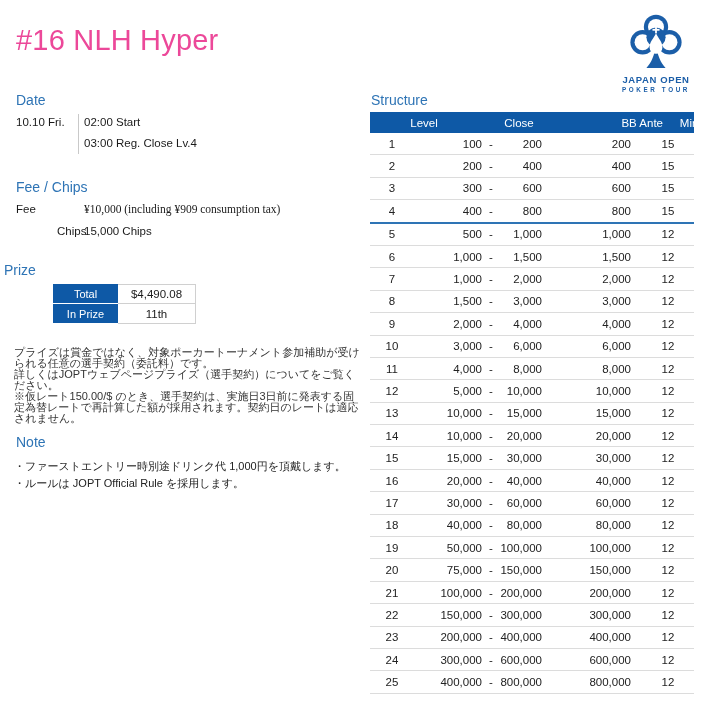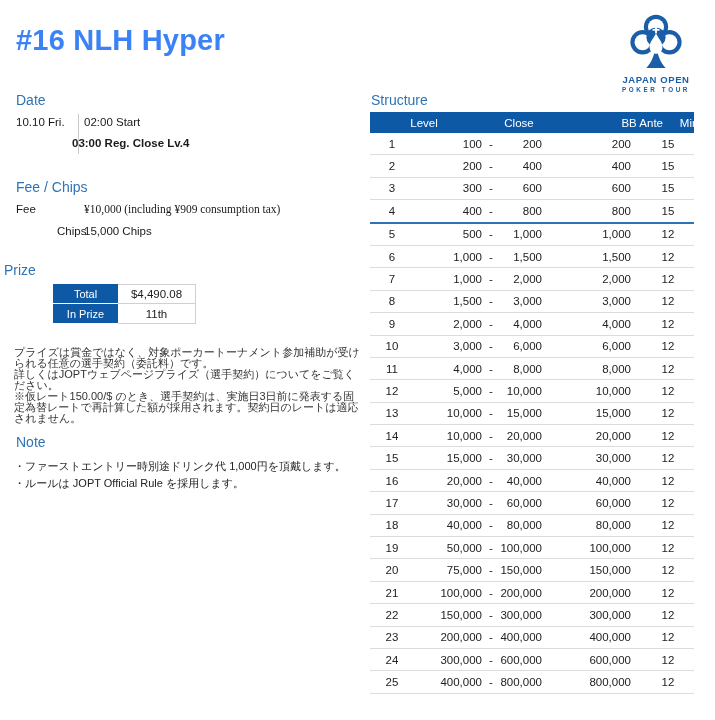--- a/index.html
+++ b/index.html
@@ -2,34 +2,34 @@
 <html><head>
 <meta charset="utf-8">
 <style>
   html,body{margin:0;padding:0;}
   body{
     width:715px;height:720px;background:#ffffff;position:relative;
     font-family:"Liberation Sans",sans-serif;color:#1a1a1a;overflow:hidden;
   }
   .abs{position:absolute;}
   .h-blue{font-size:14px;color:#2e74b5;}
-  #title{left:16px;top:24px;font-size:29px;font-weight:700;color:#3b82f6;letter-spacing:0.2px;}
+  #title{left:16px;top:24px;font-size:29px;font-weight:400;color:#ec4899;letter-spacing:0.2px;}
 
   
   #logo{left:610px;top:10px;width:92px;text-align:center;}
   #logo svg{display:block;margin:0 auto;}
   #logo-line1{font-size:9.5px;font-weight:700;color:#1b5ea8;letter-spacing:0.6px;margin-top:2px;}
   #logo-line2{font-size:6.3px;font-weight:700;color:#1b5ea8;letter-spacing:2.6px;margin-top:1px;}
 
   
   #date-h{left:16px;top:92px;}
   #date-val{left:16px;top:116px;font-size:11.5px;}
   #date-divider{left:78px;top:114px;width:1px;height:40px;background:#c9c9c9;}
   #time-1{left:84px;top:116px;font-size:11.5px;}
-  #time-2{left:72px;top:137px;font-size:11.5px;font-weight:bold;}
+  #time-2{left:84px;top:137px;font-size:11.5px;}
 
   
   #fee-h{left:16px;top:179px;}
   .lbl{font-size:11.5px;}
   #fee-label{left:16px;top:203px;}
   #fee-value{left:84px;top:203px;font-family:Liberation Serif, serif;}
   #chips-label{left:28px;top:225px;margin-left:29px;}
   #chips-value{left:84px;top:225px;}
 
   

